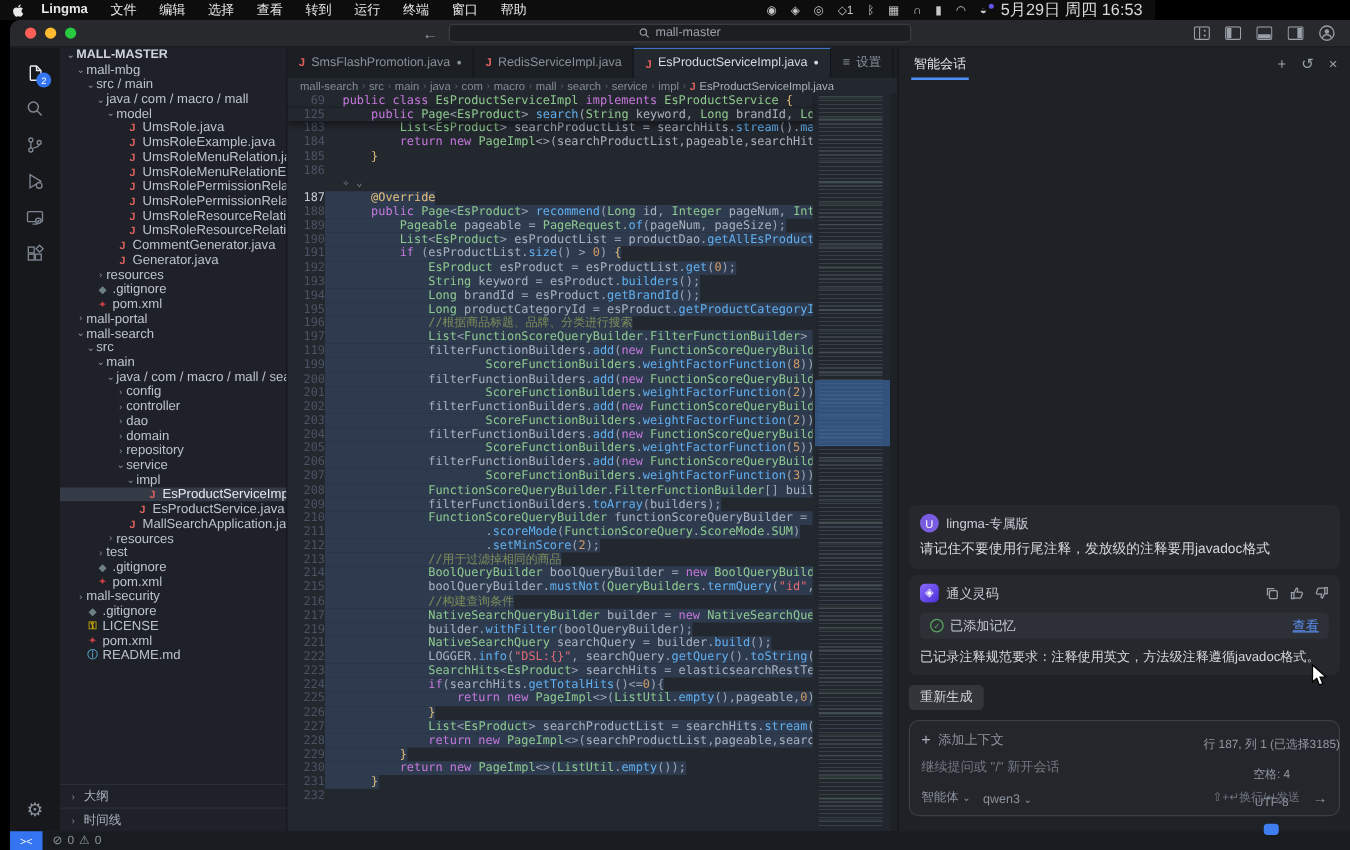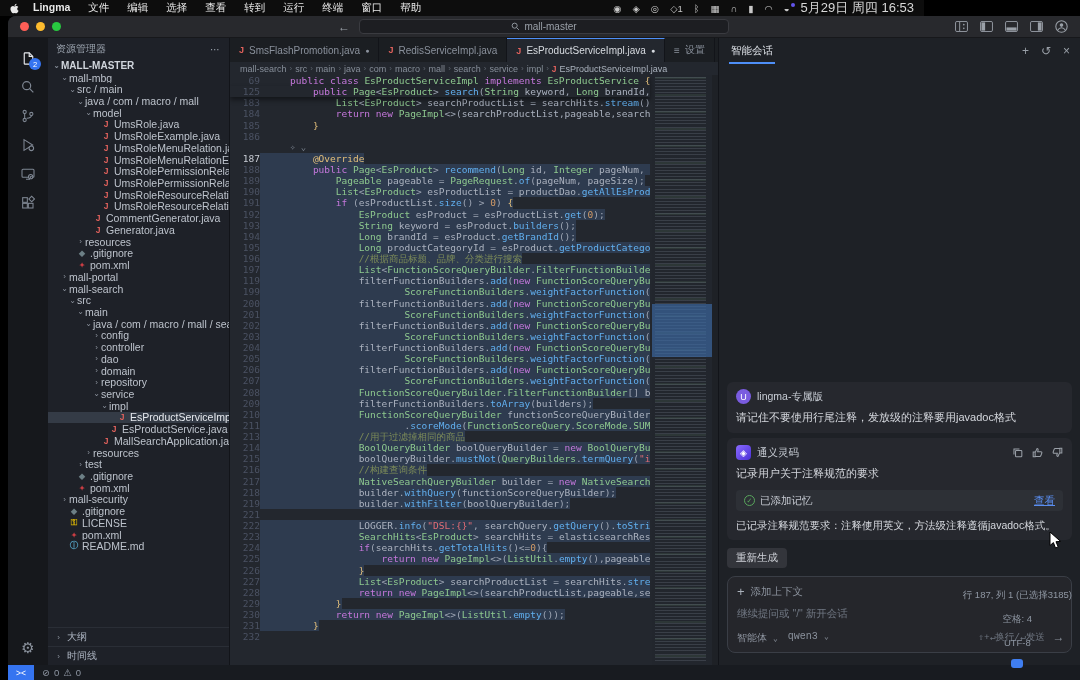--- a/index.html
+++ b/index.html
@@ -64,21 +64,21 @@
   .breadcrumb { height:13px; display:flex; align-items:center; gap:3px; padding:0 10px; font-size:9px; color:#868e99; flex:0 0 13px; white-space:nowrap; overflow:hidden; }
   .breadcrumb .sep { color:#5c636d; font-size:8px; }
   .breadcrumb .jico { color:#e0615c; font-weight:bold; font-size:8.5px; }
   .breadcrumb .last { color:#aab2bd; }
 
   .codewrap { flex:1; position:relative; overflow:hidden; font-family:"DejaVu Sans Mono",monospace; font-size:9.5px; }
   .codelines { position:absolute; inset:0 68px 0 0; }
   .cline { height:11.13px; line-height:11.13px; display:flex; white-space:pre; }
   .cline .gut { width:30px; text-align:right; color:#4b5263; flex:0 0 30px; }
   .cline .gut.cur { color:#c8ccd4; }
-  .cline .ct { padding-left:30px; overflow:hidden; }
+  .cline .ct { padding-left:14px; overflow:hidden; }
   .cline .ct.sel { background:#2e3b4f; }
   .sticky { box-shadow:0 3px 5px rgba(0,0,0,.45); position:relative; z-index:3; background:#23272e; }
   .tk-k{color:#c678dd}.tk-t{color:#8ec98f}.tk-f{color:#61afef}.tk-v{color:#abb2bf}
   .tk-n{color:#d19a66}.tk-s{color:#e06c75}.tk-c{color:#7d8c58}.tk-y{color:#e5c07b}.tk-p{color:#9da5b3}
   .actrow { color:#7a828e; font-size:9px; }
   .minimap { position:absolute; top:0; right:6px; bottom:0; width:60px; background:#22262d; overflow:hidden; }
   .minimap::before { content:''; position:absolute; inset:2px 6px 2px 3px; background:
       repeating-linear-gradient(to bottom, rgba(150,162,178,.20) 0 1px, transparent 1px 3.1px),
       repeating-linear-gradient(to bottom, rgba(142,201,143,.10) 0 2px, transparent 2px 17px); }
   .mm-sel { position:absolute; left:0; right:0; top:229px; height:53px; background:rgba(62,110,171,.62); }
@@ -99,21 +99,21 @@
   .mtext { color:#d4d7dd; font-size:11px; line-height:1.45; }
   .memo { margin-top:8px; background:#2d3036; border-radius:4px; height:21px; display:flex; align-items:center; padding:0 8px; gap:5px; color:#c6cad2; font-size:10.5px; }
   .ckc { width:11px; height:11px; border:1px solid #58a65c; border-radius:50%; color:#58a65c; font-size:7px; display:flex; align-items:center; justify-content:center; }
   .memo .view { margin-left:auto; color:#5a8ef0; text-decoration:underline; }
   .result { margin-top:8px; color:#d4d7dd; font-size:10.5px; }
   .regen { align-self:flex-start; background:#33353b; border:none; color:#d0d3d9; font-size:10.5px; border-radius:4px; padding:3px 9px; margin:3px 0 8px; }
   .inputcard { margin:0 8px 12px; background:#25262b; border:1px solid #3a3e46; border-radius:8px; padding:7px 9px; flex:0 0 auto; }
   .addctx { display:flex; align-items:center; gap:6px; color:#8b929d; font-size:10.5px; }
   .addctx .plus { font-size:13px; color:#aab1bb; }
   .inp-ph { color:#707783; font-size:10.5px; margin:8px 0 10px; }
-  .inp-foot { display:flex; align-items:flex-start; gap:10px; color:#8b929d; font-size:10px;font-family:Liberation Mono, monospace; }
+  .inp-foot { display:flex; align-items:flex-end; gap:10px; color:#8b929d; font-size:10px; }
   .inp-foot .hint { margin-left:auto; color:#6d747f; font-size:9.5px; }
   .inp-foot .send { color:#8b929d; font-size:12px; }
   .ddc { font-size:8px; }
 
   
   .statusbar { height:15px; background:#181b20; display:flex; align-items:center; font-size:9.5px; color:#8f97a3; flex:0 0 15px; padding-right:8px; }
   .remote { height:15px; background:#3574f0; color:#fff; display:flex; align-items:center; padding:0 8px; font-size:8.5px; }
   .sb-left { display:flex; align-items:center; gap:4px; margin-left:8px; }
   .sb-right { margin-left:auto; display:flex; align-items:center; gap:11px; white-space:nowrap;flex-direction:column; }
   .bluepill { width:12px; height:9px; background:#3f7ef0; border-radius:3px; }
@@ -248,24 +248,20 @@
             <rect x="4" y="12.5" width="7" height="7"></rect>
             <rect x="4" y="4" width="7" height="7"></rect>
             <rect x="12.5" y="12.5" width="7" height="7"></rect>
             <rect x="14.5" y="3" width="6" height="6" transform="rotate(45 17.5 6)"></rect>
           </svg>
       </div>
       <div class="ab-gear">⚙</div>
     </div>
 
     <div class="sidebar">
-      <div class="sb-header">
-        <span>资源管理器</span>
-        <span class="more">⋯</span>
-      </div>
       <div class="tree">
           <div class="trow root" style="padding-left: 4px;">
             <span class="chev">⌄</span>
             <span class="tlabel">MALL-MASTER</span>
           </div>
           <div class="trow" style="padding-left: 12px;">
             <span class="chev">⌄</span>
             <span class="tlabel">mall-mbg</span>
           </div>
           <div class="trow" style="padding-left: 20px;">
@@ -542,28 +538,28 @@
             <div class="cline"><span class="gut">202</span><span class="ct sel"><span class="tk-v">            </span><span class="tk-v">filterFunctionBuilders</span><span class="tk-p">.</span><span class="tk-f">add</span><span class="tk-p">(</span><span class="tk-k">new </span><span class="tk-t">FunctionScoreQueryBuilder</span></span></div>
             <div class="cline"><span class="gut">203</span><span class="ct sel"><span class="tk-v">                    </span><span class="tk-t">ScoreFunctionBuilders</span><span class="tk-p">.</span><span class="tk-f">weightFactorFunction</span><span class="tk-p">(</span><span class="tk-n">2</span><span class="tk-p">)));</span></span></div>
             <div class="cline"><span class="gut">204</span><span class="ct sel"><span class="tk-v">            </span><span class="tk-v">filterFunctionBuilders</span><span class="tk-p">.</span><span class="tk-f">add</span><span class="tk-p">(</span><span class="tk-k">new </span><span class="tk-t">FunctionScoreQueryBuilder</span></span></div>
             <div class="cline"><span class="gut">205</span><span class="ct sel"><span class="tk-v">                    </span><span class="tk-t">ScoreFunctionBuilders</span><span class="tk-p">.</span><span class="tk-f">weightFactorFunction</span><span class="tk-p">(</span><span class="tk-n">5</span><span class="tk-p">)));</span></span></div>
             <div class="cline"><span class="gut">206</span><span class="ct sel"><span class="tk-v">            </span><span class="tk-v">filterFunctionBuilders</span><span class="tk-p">.</span><span class="tk-f">add</span><span class="tk-p">(</span><span class="tk-k">new </span><span class="tk-t">FunctionScoreQueryBuilder</span></span></div>
             <div class="cline"><span class="gut">207</span><span class="ct sel"><span class="tk-v">                    </span><span class="tk-t">ScoreFunctionBuilders</span><span class="tk-p">.</span><span class="tk-f">weightFactorFunction</span><span class="tk-p">(</span><span class="tk-n">3</span><span class="tk-p">)));</span></span></div>
             <div class="cline"><span class="gut">208</span><span class="ct sel"><span class="tk-v">            </span><span class="tk-t">FunctionScoreQueryBuilder</span><span class="tk-p">.</span><span class="tk-t">FilterFunctionBuilder</span><span class="tk-p">[] </span><span class="tk-v">builders </span></span></div>
             <div class="cline"><span class="gut">209</span><span class="ct sel"><span class="tk-v">            </span><span class="tk-v">filterFunctionBuilders</span><span class="tk-p">.</span><span class="tk-f">toArray</span><span class="tk-p">(</span><span class="tk-v">builders</span><span class="tk-p">);</span></span></div>
             <div class="cline"><span class="gut">210</span><span class="ct sel"><span class="tk-v">            </span><span class="tk-t">FunctionScoreQueryBuilder </span><span class="tk-v">functionScoreQueryBuilder </span><span class="tk-p">= </span></span></div>
             <div class="cline"><span class="gut">211</span><span class="ct sel"><span class="tk-v">                    </span><span class="tk-p">.</span><span class="tk-f">scoreMode</span><span class="tk-p">(</span><span class="tk-t">FunctionScoreQuery</span><span class="tk-p">.</span><span class="tk-t">ScoreMode</span><span class="tk-p">.</span><span class="tk-t">SUM</span><span class="tk-p">)</span></span></div>
+            <div class="cline"><span class="gut">212</span><span class="ct sel"><span class="tk-v">                    </span><span class="tk-p">.</span><span class="tk-f">setMinScore</span><span class="tk-p">(</span><span class="tk-n">2</span><span class="tk-p">);</span></span></div>
             <div class="cline"><span class="gut">213</span><span class="ct sel"><span class="tk-v">            </span><span class="tk-c">//用于过滤掉相同的商品</span></span></div>
             <div class="cline"><span class="gut">214</span><span class="ct sel"><span class="tk-v">            </span><span class="tk-t">BoolQueryBuilder </span><span class="tk-v">boolQueryBuilder </span><span class="tk-p">= </span><span class="tk-k">new </span><span class="tk-t">BoolQueryBuilder</span></span></div>
             <div class="cline"><span class="gut">215</span><span class="ct sel"><span class="tk-v">            </span><span class="tk-v">boolQueryBuilder</span><span class="tk-p">.</span><span class="tk-f">mustNot</span><span class="tk-p">(</span><span class="tk-t">QueryBuilders</span><span class="tk-p">.</span><span class="tk-f">termQuery</span><span class="tk-p">(</span><span class="tk-s">"id"</span><span class="tk-p">,</span></span></div>
             <div class="cline"><span class="gut">216</span><span class="ct sel"><span class="tk-v">            </span><span class="tk-c">//构建查询条件</span></span></div>
             <div class="cline"><span class="gut">217</span><span class="ct sel"><span class="tk-v">            </span><span class="tk-t">NativeSearchQueryBuilder </span><span class="tk-v">builder </span><span class="tk-p">= </span><span class="tk-k">new </span><span class="tk-t">NativeSearchQueryBuilder</span></span></div>
-            <div class="cline"><span class="gut">218</span><span class="ct sel"><span class="tk-v">            </span><span class="tk-v">builder</span><span class="tk-p">.</span><span class="tk-f">withQuery</span><span class="tk-p">(</span><span class="tk-v">functionScoreQueryBuilder</span><span class="tk-p">);</span></span></div>
             <div class="cline"><span class="gut">219</span><span class="ct sel"><span class="tk-v">            </span><span class="tk-v">builder</span><span class="tk-p">.</span><span class="tk-f">withFilter</span><span class="tk-p">(</span><span class="tk-v">boolQueryBuilder</span><span class="tk-p">);</span></span></div>
-            <div class="cline"><span class="gut">221</span></div>
+            <div class="cline"><span class="gut">221</span><span class="ct sel"><span class="tk-v">            </span><span class="tk-t">NativeSearchQuery </span><span class="tk-v">searchQuery </span><span class="tk-p">= </span><span class="tk-v">builder</span><span class="tk-p">.</span><span class="tk-f">build</span><span class="tk-p">();</span></span></div>
             <div class="cline"><span class="gut">222</span><span class="ct sel"><span class="tk-v">            </span><span class="tk-v">LOGGER</span><span class="tk-p">.</span><span class="tk-f">info</span><span class="tk-p">(</span><span class="tk-s">"DSL:{}"</span><span class="tk-p">, </span><span class="tk-v">searchQuery</span><span class="tk-p">.</span><span class="tk-f">getQuery</span><span class="tk-p">().</span><span class="tk-f">toString</span><span class="tk-p">());</span></span></div>
             <div class="cline"><span class="gut">223</span><span class="ct sel"><span class="tk-v">            </span><span class="tk-t">SearchHits</span><span class="tk-p">&lt;</span><span class="tk-t">EsProduct</span><span class="tk-p">&gt; </span><span class="tk-v">searchHits </span><span class="tk-p">= </span><span class="tk-v">elasticsearchRestTemplate</span></span></div>
             <div class="cline"><span class="gut">224</span><span class="ct sel"><span class="tk-v">            </span><span class="tk-k">if</span><span class="tk-p">(</span><span class="tk-v">searchHits</span><span class="tk-p">.</span><span class="tk-f">getTotalHits</span><span class="tk-p">()&lt;=</span><span class="tk-n">0</span><span class="tk-p">){</span></span></div>
             <div class="cline"><span class="gut">225</span><span class="ct sel"><span class="tk-v">                </span><span class="tk-k">return </span><span class="tk-k">new </span><span class="tk-t">PageImpl</span><span class="tk-p">&lt;&gt;(</span><span class="tk-t">ListUtil</span><span class="tk-p">.</span><span class="tk-f">empty</span><span class="tk-p">(),</span><span class="tk-v">pageable</span><span class="tk-p">,</span><span class="tk-n">0</span><span class="tk-p">);</span></span></div>
             <div class="cline"><span class="gut">226</span><span class="ct sel"><span class="tk-v">            </span><span class="tk-y">}</span></span></div>
             <div class="cline"><span class="gut">227</span><span class="ct sel"><span class="tk-v">            </span><span class="tk-t">List</span><span class="tk-p">&lt;</span><span class="tk-t">EsProduct</span><span class="tk-p">&gt; </span><span class="tk-v">searchProductList </span><span class="tk-p">= </span><span class="tk-v">searchHits</span><span class="tk-p">.</span><span class="tk-f">stream</span><span class="tk-p">().</span></span></div>
             <div class="cline"><span class="gut">228</span><span class="ct sel"><span class="tk-v">            </span><span class="tk-k">return </span><span class="tk-k">new </span><span class="tk-t">PageImpl</span><span class="tk-p">&lt;&gt;(</span><span class="tk-v">searchProductList</span><span class="tk-p">,</span><span class="tk-v">pageable</span><span class="tk-p">,</span><span class="tk-v">searchHits</span></span></div>
             <div class="cline"><span class="gut">229</span><span class="ct sel"><span class="tk-v">        </span><span class="tk-y">}</span></span></div>
             <div class="cline"><span class="gut">230</span><span class="ct sel"><span class="tk-v">        </span><span class="tk-k">return </span><span class="tk-k">new </span><span class="tk-t">PageImpl</span><span class="tk-p">&lt;&gt;(</span><span class="tk-t">ListUtil</span><span class="tk-p">.</span><span class="tk-f">empty</span><span class="tk-p">());</span></span></div>
             <div class="cline"><span class="gut">231</span><span class="ct sel"><span class="tk-v">    </span><span class="tk-y">}</span></span></div>
@@ -603,21 +599,20 @@
                   <path d="M9.5 2.5h-7v7"></path>
                 </svg>
               <svg width="11" height="11" viewBox="0 0 14 14" fill="none" stroke="currentColor" stroke-width="1.3">
                   <path d="M1.5 6.5h2.5v6H1.5zM4 12V7l2.5-5c1 0 1.6.8 1.3 1.8L7.2 6h4.2c.9 0 1.4.8 1.1 1.6l-1.3 3.6c-.2.5-.7.8-1.2.8z"></path>
                 </svg>
               <svg width="11" height="11" viewBox="0 0 14 14" fill="none" stroke="currentColor" stroke-width="1.3" transform="rotate(180)">
                   <path d="M1.5 6.5h2.5v6H1.5zM4 12V7l2.5-5c1 0 1.6.8 1.3 1.8L7.2 6h4.2c.9 0 1.4.8 1.1 1.6l-1.3 3.6c-.2.5-.7.8-1.2.8z"></path>
                 </svg>
             </span>
           </div>
-          <div class="mtext">记录用户关于注释规范的要求</div>
           <div class="memo">
             <span class="ckc">✓</span>
             <span>已添加记忆</span>
             <span class="view">查看</span>
           </div>
           <div class="result">已记录注释规范要求：注释使用英文，方法级注释遵循javadoc格式。</div>
         </div>
         <button class="regen">重新生成</button>
       </div>
       <div class="inputcard">

